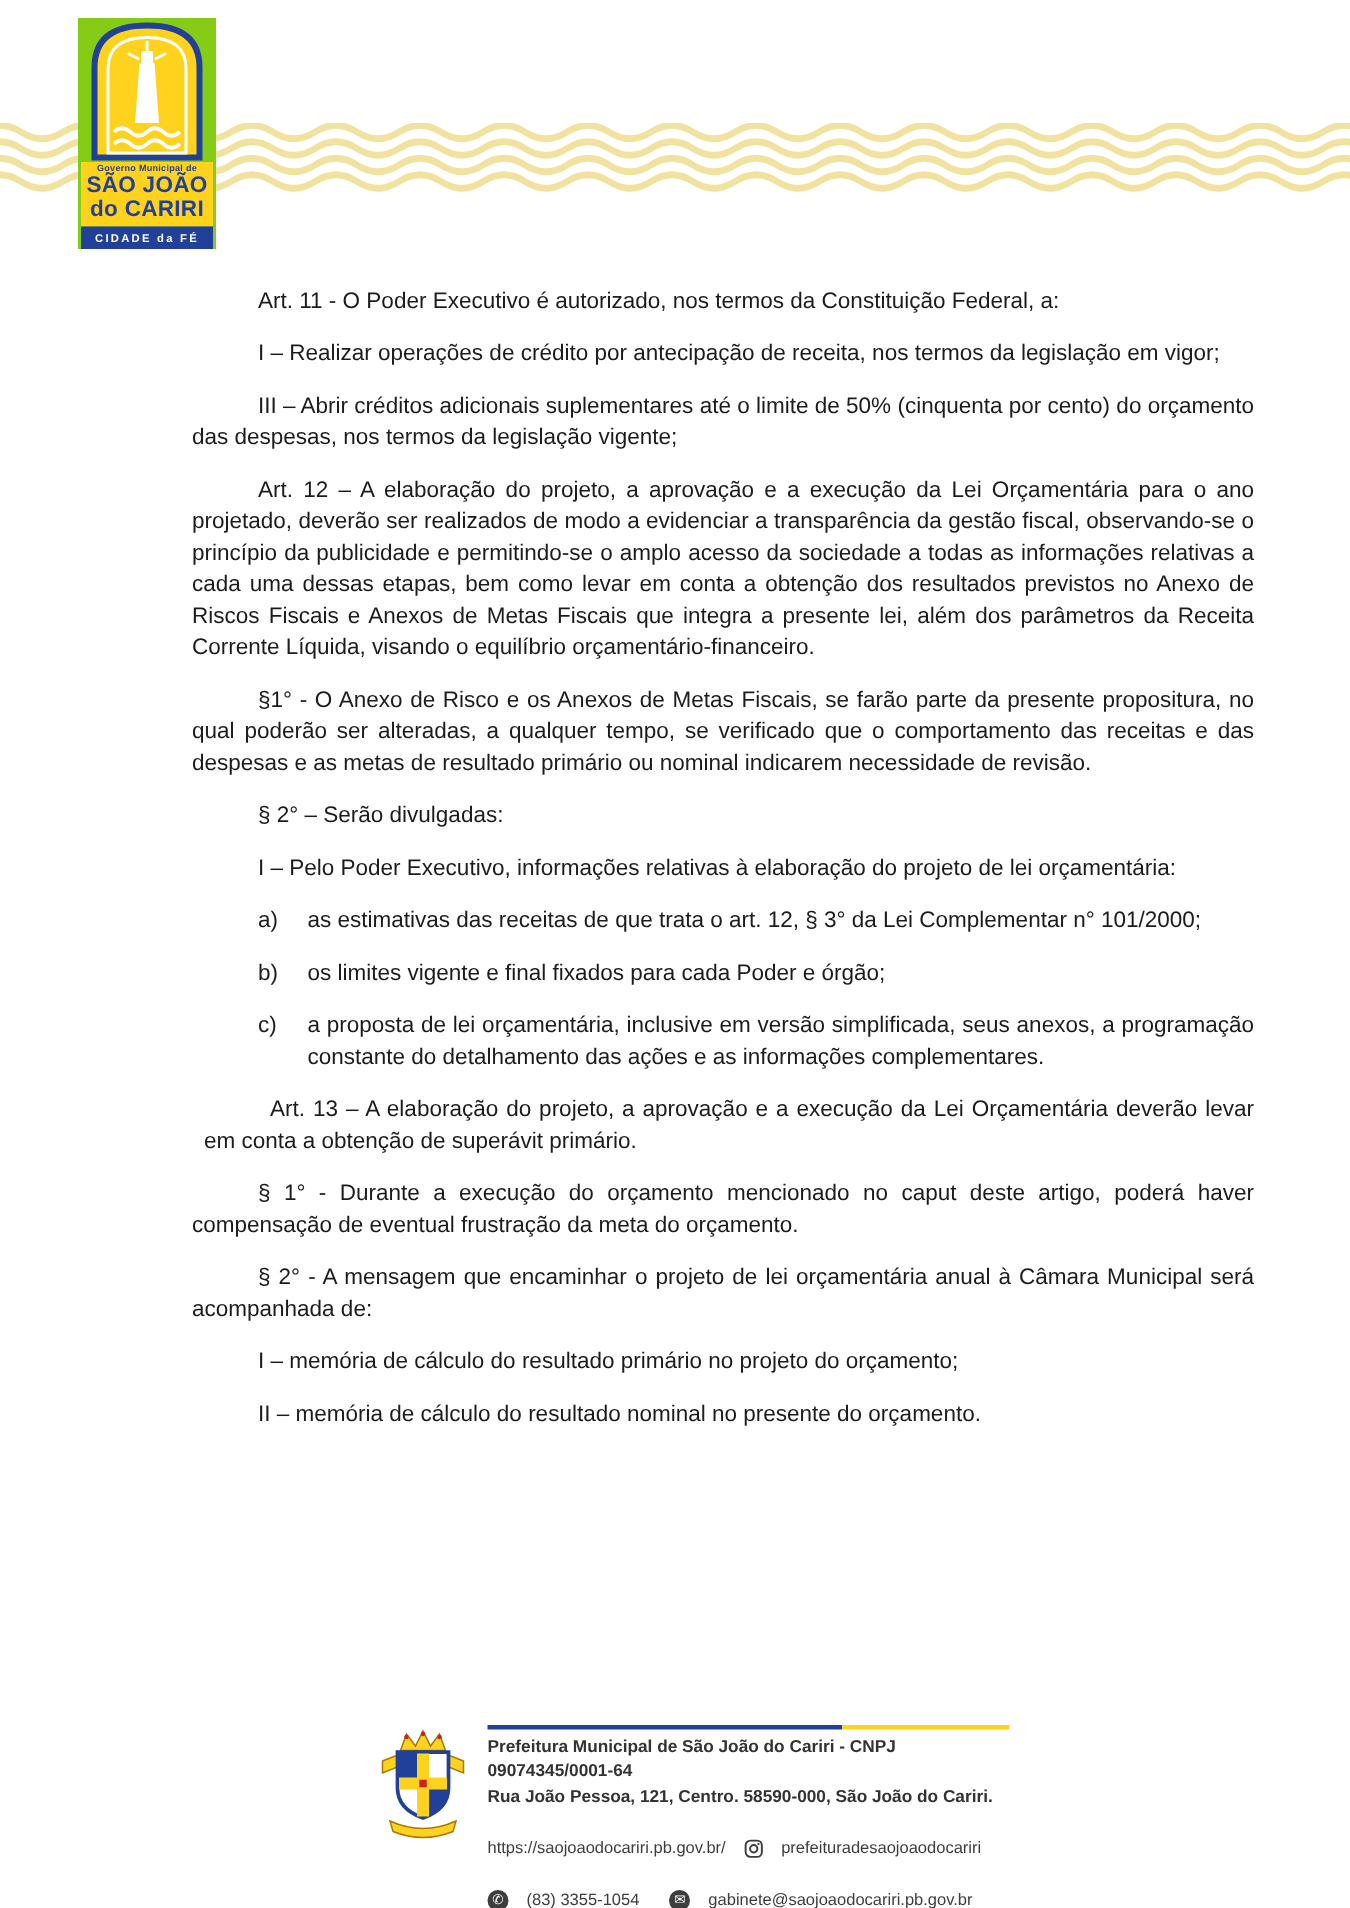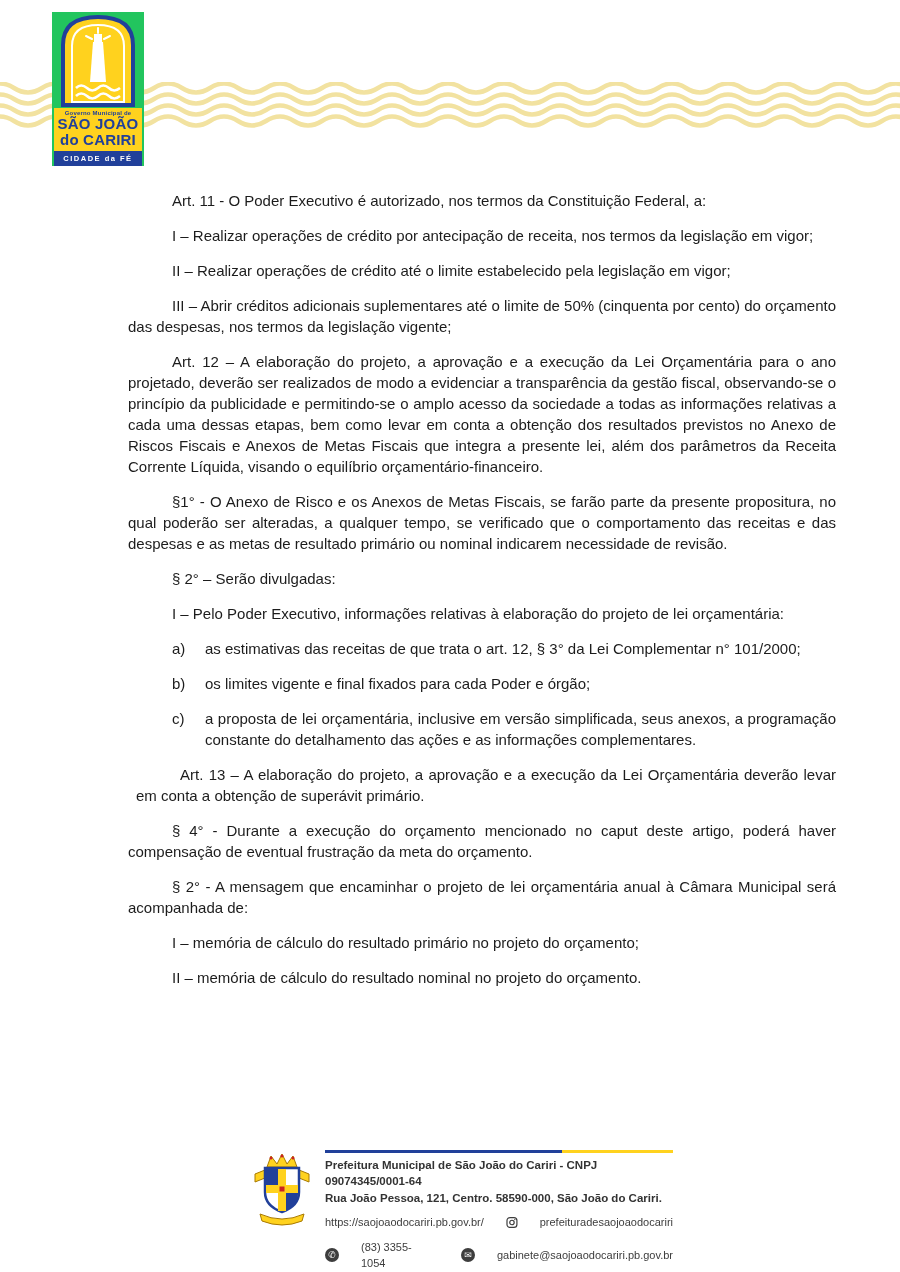--- a/index.html
+++ b/index.html
@@ -11,21 +11,21 @@
     background:#fff;
     overflow:hidden;
     font-family:"Liberation Sans","DejaVu Sans",sans-serif;
     color:var(--text,#1c1c1c);
   }
 
   
   .waves { position:absolute; top:82px; left:0; width:900px; height:48px; z-index:1; }
   .logo {
     position:absolute; top:12px; left:52px; width:92px; z-index:2;
-    background:#22c55e; text-align:center; padding:0 2px 0 2px;
+    background:#84cc16; text-align:center; padding:0 2px 0 2px;
   }
   .logo-shield { display:block; margin:0 auto; }
   .logo-textbox {
     background:var(--brand-yellow,#FFD21E);
     color:var(--brand-blue,#21409A);
     padding:2px 0 3px 0;
     line-height:1.05;
   }
   .logo-gov { font-size:6px; font-weight:bold; letter-spacing:.2px; }
   .logo-city { font-size:15px; font-weight:800; letter-spacing:.2px; }
@@ -50,21 +50,21 @@
   .crest { position:absolute; left:252px; top:4px; }
   .footer-text {
     position:absolute; left:325px; top:2px; width:348px;
     color:var(--footer-text,#3d3d3d); font-size:11px; line-height:16.5px;
   }
   .footer-rule {
     height:2.5px; margin-bottom:4px;
     background:linear-gradient(90deg, var(--brand-blue,#21409A) 0%, var(--brand-blue,#21409A) 68%, var(--brand-yellow,#FFD21E) 68%, var(--brand-yellow,#FFD21E) 100%);
   }
   .f-bold { font-weight:bold; font-size:11.5px; color:#333; }
-  .f-row { display:flex; align-items:center; gap:22px; margin-top:8px; }
+  .f-row { display:flex; align-items:center; gap:12px; margin-top:18px; }
   .icon-circle {
     display:inline-flex; width:14px; height:14px; border-radius:50%;
     background:#3d3d3d; color:#fff; font-size:9px;
     align-items:center; justify-content:center; flex:0 0 auto;
     font-family:"DejaVu Sans",sans-serif;
   }
   .gap-lg { margin-left:8px; }
 </style>
 </head>
 <body>
@@ -94,45 +94,44 @@
       <div class="logo-gov">Governo Municipal de</div>
       <div class="logo-city">SÃO JOÃO</div>
       <div class="logo-city">do CARIRI</div>
     </div>
     <div class="logo-tagline">CIDADE da FÉ</div>
   </div>
 
   <div class="doc">
     <p>Art. 11 - O Poder Executivo é autorizado, nos termos da Constituição Federal, a:</p>
     <p>I – Realizar operações de crédito por antecipação de receita, nos termos da legislação em vigor;</p>
-    <p>II – Realizar operações de crédito até o limite estabelecido pela legislação em vigor;</p>
     <p>III – Abrir créditos adicionais suplementares até o limite de 50% (cinquenta por cento) do orçamento das despesas, nos termos da legislação vigente;</p>
     <p>Art. 12 – A elaboração do projeto, a aprovação e a execução da Lei Orçamentária para o ano projetado, deverão ser realizados de modo a evidenciar a transparência da gestão fiscal, observando-se o princípio da publicidade e permitindo-se o amplo acesso da sociedade a todas as informações relativas a cada uma dessas etapas, bem como levar em conta a obtenção dos resultados previstos no Anexo de Riscos Fiscais e Anexos de Metas Fiscais que integra a presente lei, além dos parâmetros da Receita Corrente Líquida, visando o equilíbrio orçamentário-financeiro.</p>
     <p>§1° - O Anexo de Risco e os Anexos de Metas Fiscais, se farão parte da presente propositura, no qual poderão ser alteradas, a qualquer tempo, se verificado que o comportamento das receitas e das despesas e as metas de resultado primário ou nominal indicarem necessidade de revisão.</p>
     <p>§ 2° – Serão divulgadas:</p>
     <p>I – Pelo Poder Executivo, informações relativas à elaboração do projeto de lei orçamentária:</p>
 
     <div class="li">
       <span class="marker">a)</span>
       <span>as estimativas das receitas de que trata o art. 12, § 3° da Lei Complementar n° 101/2000;</span>
     </div>
     <div class="li">
       <span class="marker">b)</span>
       <span>os limites vigente e final fixados para cada Poder e órgão;</span>
     </div>
     <div class="li">
       <span class="marker">c)</span>
       <span>a proposta de lei orçamentária, inclusive em versão simplificada, seus anexos, a programação constante do detalhamento das ações e as informações complementares.</span>
     </div>
 
     <p class="art13">Art. 13 – A elaboração do projeto, a aprovação e a execução da Lei Orçamentária deverão levar em conta a obtenção de superávit primário.</p>
-    <p>§ 4° - Durante a execução do orçamento mencionado no caput deste artigo, poderá haver compensação de eventual frustração da meta do orçamento.</p>
+    <p>§ 1° - Durante a execução do orçamento mencionado no caput deste artigo, poderá haver compensação de eventual frustração da meta do orçamento.</p>
     <p>§ 2° - A mensagem que encaminhar o projeto de lei orçamentária anual à Câmara Municipal será acompanhada de:</p>
     <p>I – memória de cálculo do resultado primário no projeto do orçamento;</p>
-    <p>II – memória de cálculo do resultado nominal no projeto do orçamento.</p>
+    <p>II – memória de cálculo do resultado nominal no presente do orçamento.</p>
   </div>
 
   <div class="footer">
 
     <svg class="crest" width="60" height="76" viewBox="0 0 60 76">
       <path d="M15 15 L19 4 L25 12 L30 2 L35 12 L41 4 L45 15 Z" style="fill:var(--brand-yellow,#FFD21E);stroke:#a87900;stroke-width:1"></path>
       <circle cx="19" cy="6" r="1.5" fill="#cc2222"></circle>
       <circle cx="30" cy="4" r="1.5" fill="#cc2222"></circle>
       <circle cx="41" cy="6" r="1.5" fill="#cc2222"></circle>
       <path d="M3 22 L13 18 L13 26 L3 30 Z" style="fill:var(--brand-yellow,#FFD21E);stroke:#a87900;stroke-width:1"></path>

